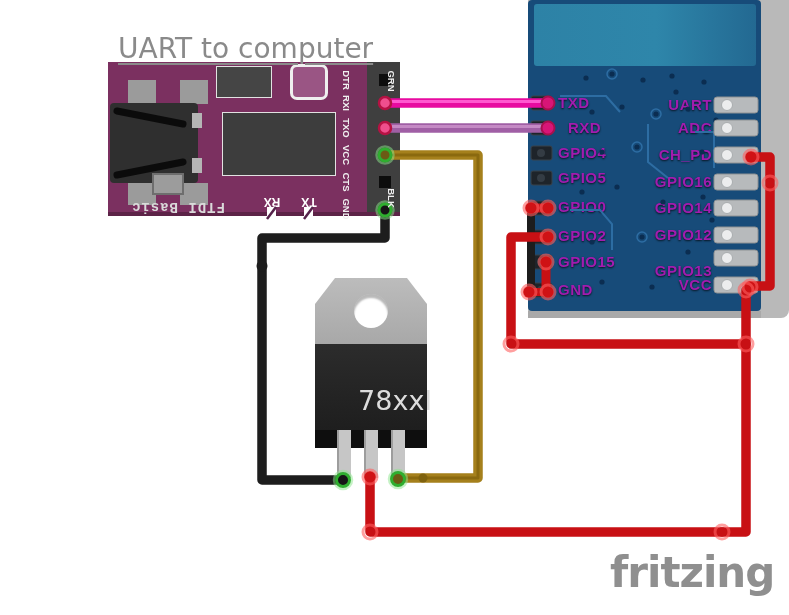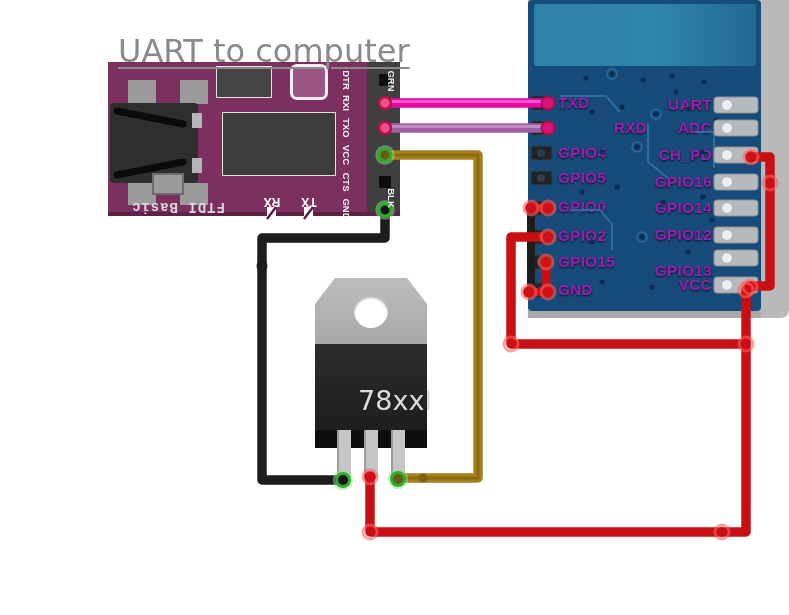--- a/index.html
+++ b/index.html
@@ -1,20 +1,20 @@
 <!DOCTYPE html>
 <html><head>
 <meta charset="utf-8">
 <style>
   html,body{margin:0;padding:0;background:#ffffff;}
   .stage{position:relative;width:789px;height:615px;background:#fff;overflow:hidden;
          font-family:"Liberation Sans",sans-serif;}
   .abs{position:absolute;}
   
-  .title{left:118px;top:32px;font-size:32px;color:#8a8a8a;
+  .title{left:118px;top:32px;font-size:28px;color:#8a8a8a;
          text-decoration:underline;text-decoration-thickness:2px;text-underline-offset:5px;
          font-family:"DejaVu Sans",sans-serif;z-index:2;}
   .watermark{left:610px;top:548px;font-size:42px;font-weight:700;color:#8f8f8f;
          letter-spacing:-1px;font-family:"DejaVu Sans",sans-serif;z-index:2;}
   
   .ftdi{left:108px;top:62px;width:292px;height:150px;background:#7b3060;
         border-bottom:4px solid #5c2347;z-index:1;}
   .ftdi .pad{position:absolute;background:#9b9b9b;}
   .usb{position:absolute;left:2px;top:41px;width:88px;height:80px;background:#2f2f2f;border-radius:4px;}
   .usb-slot{position:absolute;left:42px;top:70px;width:28px;height:18px;background:#9c9c9c;border:2px solid #6e6e6e;}
@@ -66,21 +66,21 @@
     <div class="sq"></div>
     <div class="hdr"></div>
   </div>
 
   <div class="abs esp-bg"></div>
   <div class="abs esp-pcb"></div>
   <div class="abs esp-ant"></div>
   <div class="abs esp-strip"></div>
 
   <span class="pinlbl" style="left:558px;top:93px;">TXD</span>
-  <span class="pinlbl" style="left:582px;top:118px;padding-left:32px;">RXD</span>
+  <span class="pinlbl" style="left:536px;top:118px;padding-left:32px;">RXD</span>
   <span class="pinlbl" style="left:558px;top:143px;">GPIO4</span>
   <span class="pinlbl" style="left:558px;top:168px;">GPIO5</span>
   <span class="pinlbl" style="left:558px;top:197px;">GPIO0</span>
   <span class="pinlbl" style="left:558px;top:226px;">GPIO2</span>
   <span class="pinlbl" style="left:558px;top:252px;">GPIO15</span>
   <span class="pinlbl" style="left:558px;top:280px;">GND</span>
 
   <span class="pinlbl r" style="right:77px;top:95px;">UART</span>
   <span class="pinlbl r" style="right:77px;top:118px;">ADC</span>
   <span class="pinlbl r" style="right:77px;top:145px;">CH_PD</span>
@@ -92,20 +92,21 @@
 
   <div class="abs reg-tab"></div>
   <div class="abs reg-hole"></div>
   <div class="abs reg-body"></div>
   <div class="abs reg-base"></div>
   <div class="leg" style="left:337px;"></div>
   <div class="leg" style="left:364px;"></div>
   <div class="leg" style="left:391px;"></div>
   <div class="abs reg-label">78xxl</div>
 
+  <div class="abs watermark">fritzing</div>
 
   <svg class="overlay" width="789" height="615" viewBox="0 0 789 615">
 
     <g fill="none" stroke="#2d6da3" stroke-width="2">
       <path d="M560,96 L606,96 L620,112"></path>
       <path d="M648,124 L648,162 L668,178"></path>
       <path d="M695,132 L714,132 L714,168"></path>
       <path d="M570,210 L600,210 L612,224 L612,250"></path>
       <circle cx="612" cy="74" r="5" stroke-width="1.5"></circle>
       <circle cx="656" cy="114" r="5" stroke-width="1.5"></circle>

